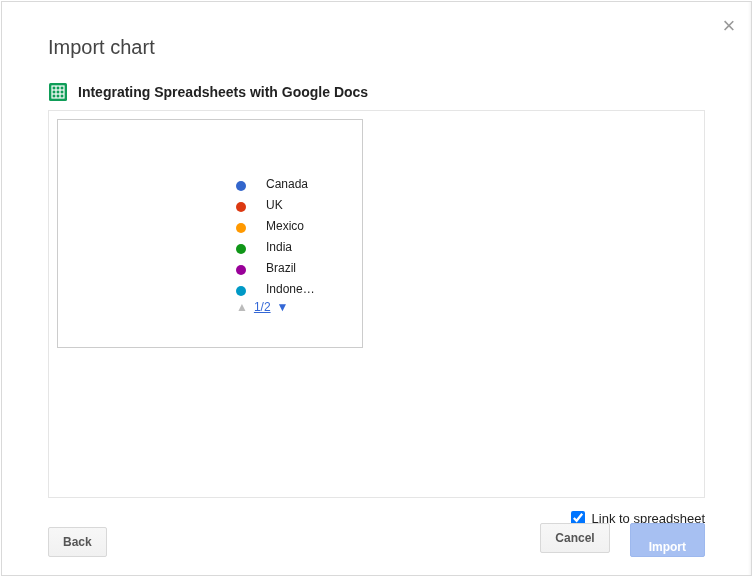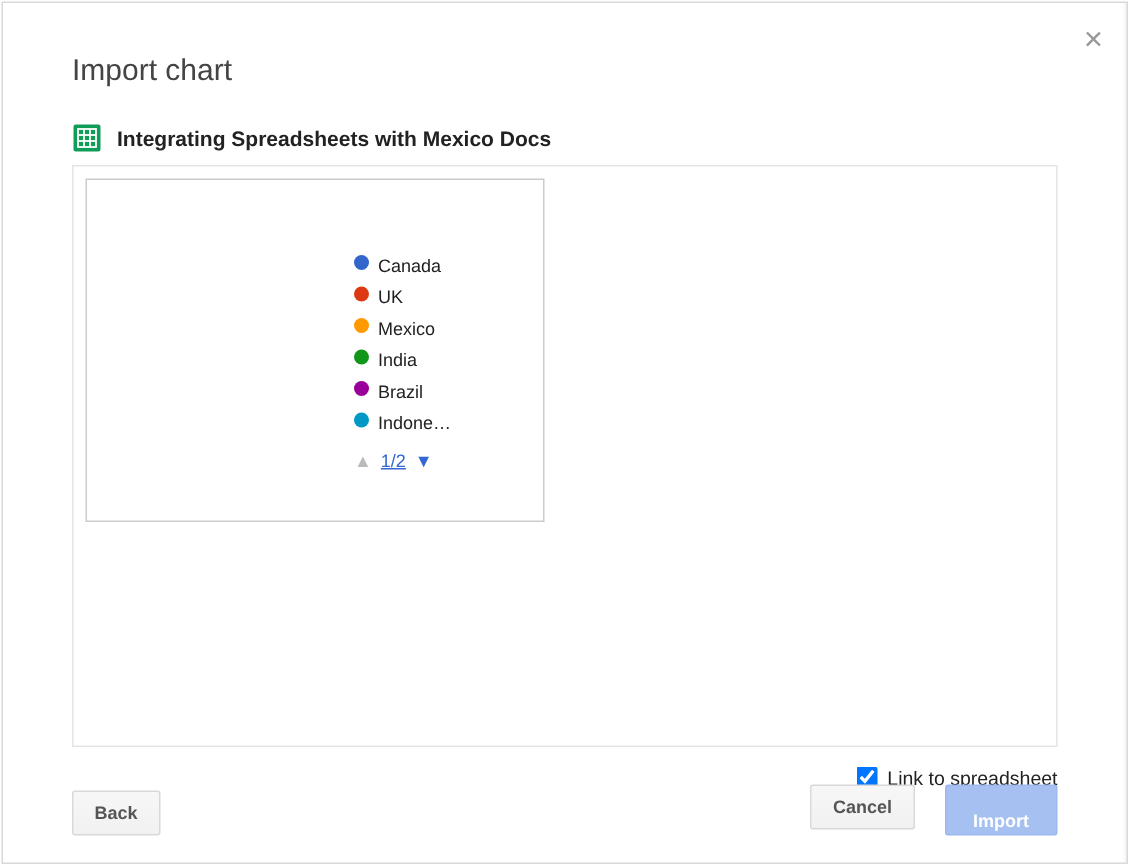--- a/index.html
+++ b/index.html
@@ -79,22 +79,22 @@
     font-size: 11px;
   }
   .legend {
     position: absolute;
     left: 178px; top: 50px;
     font-size: 12px;
     color: #222;
   }
   .legend-row {
     display: flex;
-    align-items: flex-start;
-    gap: 6px;
+    align-items: flex-end;
+    gap: 20px;
     height: 21px;
   }
   .swatch {
     width: 10px; height: 10px; border-radius: 50%;
   }
   .pager {
     position: absolute;
     left: 178px; top: 180px;
     display: flex;
     align-items: center;
@@ -153,21 +153,21 @@
     <span class="sheets-icon">
       <svg width="20" height="20" viewBox="0 0 20 20">
         <rect x="1" y="1" width="18" height="18" rx="1.5" fill="#0f9d58"></rect>
         <rect x="4" y="4" width="12" height="12" fill="none" stroke="#fff" stroke-width="1.2"></rect>
         <line x1="4" y1="8" x2="16" y2="8" stroke="#fff" stroke-width="1.2"></line>
         <line x1="4" y1="12" x2="16" y2="12" stroke="#fff" stroke-width="1.2"></line>
         <line x1="8" y1="4" x2="8" y2="16" stroke="#fff" stroke-width="1.2"></line>
         <line x1="12" y1="4" x2="12" y2="16" stroke="#fff" stroke-width="1.2"></line>
       </svg>
     </span>
-    <span class="sheet-name">Integrating Spreadsheets with Mexico Docs</span>
+    <span class="sheet-name">Integrating Spreadsheets with Google Docs</span>
   </div>
 
   <div class="content-box">
     <div class="thumb">
 
 
       <div class="legend" id="legend-host">
           <div class="legend-row">
             <span class="swatch" style="background: rgb(51, 102, 204);"></span>
             <span>Canada</span>

